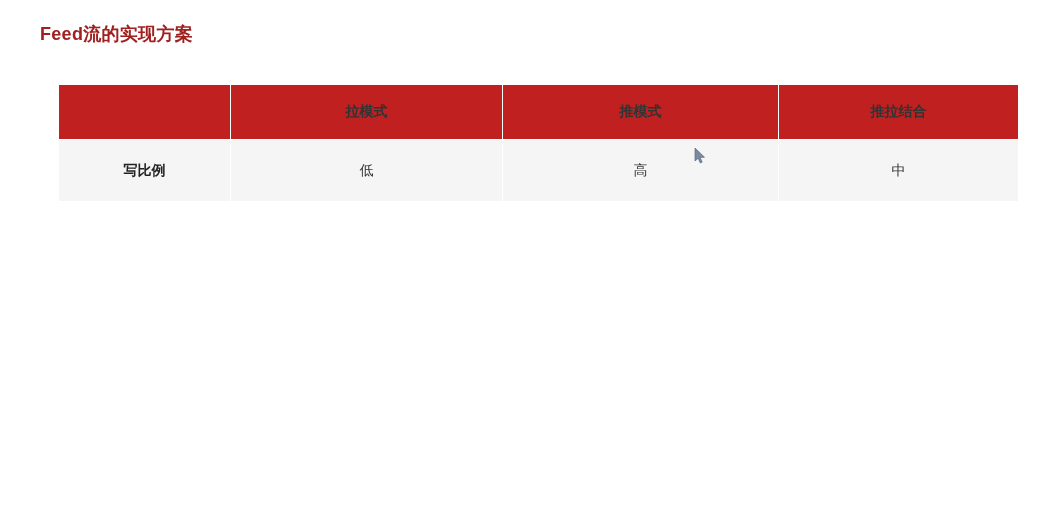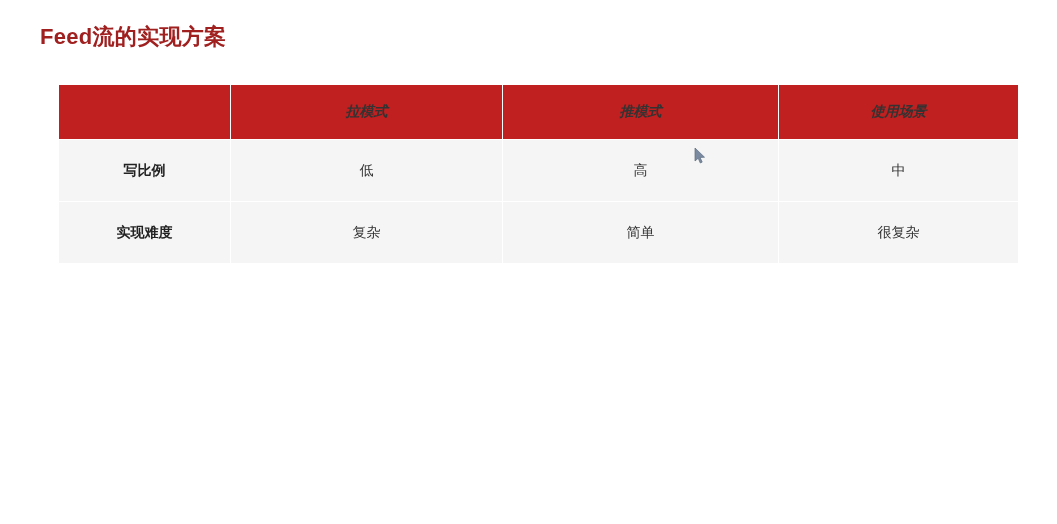--- a/index.html
+++ b/index.html
@@ -11,21 +11,21 @@
     height: 524px;
     background: #ffffff;
     font-family: "Liberation Sans", sans-serif;
     overflow: hidden;
     position: relative;
   }
   .page-title {
     position: absolute;
     left: 40px;
     top: 22px;
-    font-size: 22px;
+    font-size: 18px;
     font-weight: bold;
     color: #a02020;
     letter-spacing: 0.3px;
   }
   .table-wrap {
     position: absolute;
     left: 58px;
     top: 84px;
     width: 960px;
   }
@@ -46,21 +46,20 @@
     vertical-align: middle;
     font-size: 14px;
     color: #333333;
   }
   thead th {
     background: #c02020;
     color: #ffffff;
     font-weight: bold;
     height: 52px;
     font-size: 15px;
-    font-style: italic;
   }
   thead th.corner {
     background: #c02020;
   }
   tbody tr.odd td { background: #f5f5f5; }
   tbody tr.even td { background: #e6e6e6; }
   tbody td.rowhead {
     font-weight: bold;
     color: #222222;
     text-align: center;
@@ -91,35 +90,29 @@
       <col class="c0">
         <col class="c1">
         <col class="c2">
         <col class="c3">
     </colgroup>
     <thead>
       <tr>
         <th class="corner"></th>
         <th>拉模式</th>
         <th>推模式</th>
-        <th>使用场景</th>
+        <th>推拉结合</th>
       </tr>
     </thead>
     <tbody>
       <tr class="r0 odd">
         <td class="rowhead">写比例</td>
         <td>低</td>
         <td>高</td>
         <td>中</td>
-      </tr>
-      <tr class="r3 odd">
-        <td class="rowhead">实现难度</td>
-        <td>复杂</td>
-        <td>简单</td>
-        <td>很复杂</td>
       </tr>
     </tbody>
   </table>
 </div>
 
 <svg class="cursor" viewBox="0 0 12 16">
   <path d="M1 0 L1 13 L4.2 10.2 L6.3 15 L8.2 14.1 L6.1 9.5 L10.5 9.2 Z" fill="#7a8aa0" stroke="#5b6b80" stroke-width="0.7"></path>
 </svg>
 
 </body></html>

